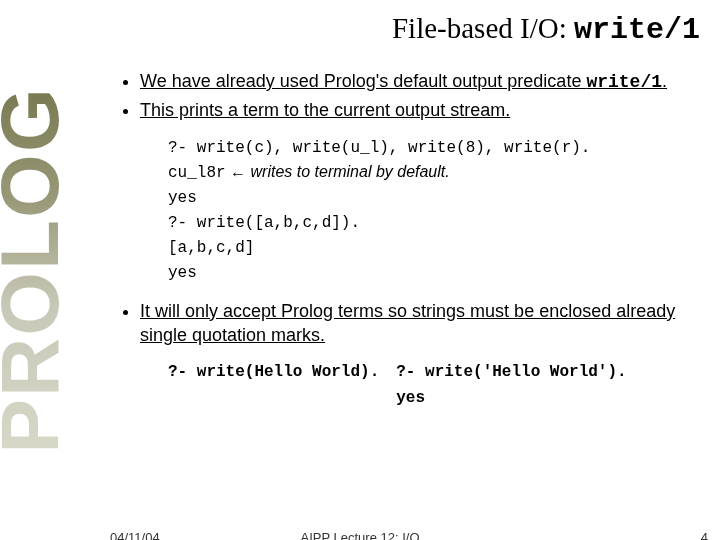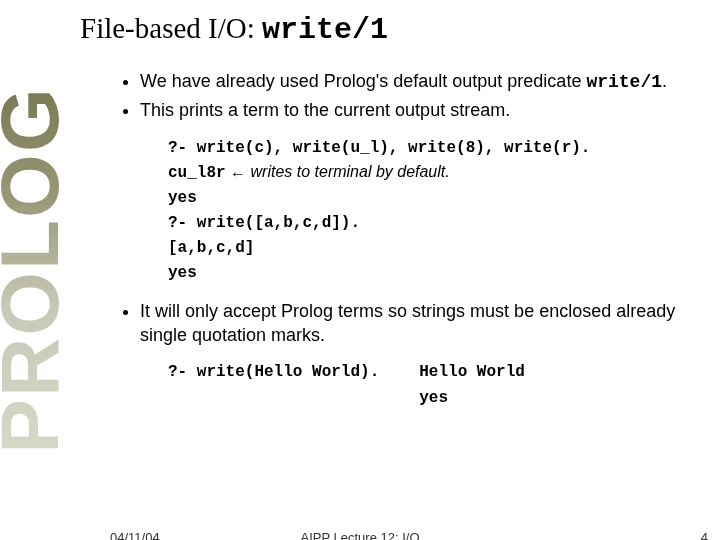--- a/index.html
+++ b/index.html
@@ -35,53 +35,54 @@
   }
   .content {
     position: absolute;
     left: 60px;
     top: 0;
     width: 660px;
     height: 540px;
     padding: 8px 20px 0 20px;
   }
   .title {
-    text-align: left;
+    text-align: right;
     font-size: 29px;
     font-family: "Times New Roman", serif;
     margin-bottom: 22px;
     margin-top: 4px;
   }
   .title .mono { font-family: "Courier New", monospace; font-size: 30px; }
   ul.main {
     list-style: disc;
     padding-left: 60px;
     margin-bottom: 12px;
   }
   ul.main > li {
     font-size: 18px;
     line-height: 1.35;
     margin-bottom: 4px;
     font-family: Arial, sans-serif;
+    text-decoration: underline;
   }
   .mono { font-family: "Courier New", monospace; font-weight: bold; }
   .codeblock {
     margin-left: 88px;
     margin-top: 8px;
     margin-bottom: 14px;
     font-size: 16px;
     line-height: 1.5;
   }
-  .codeblock .mono { font-weight: bold; }
+  .codeblock .mono { font-weight: normal; }
   .codeblock .note { font-family: Arial, sans-serif; font-weight: normal; font-style: italic; }
   .two-col {
     display: flex;
     margin-left: 88px;
     margin-top: 8px;
-    gap: 40px;
+    gap: 17px;
   }
   .col {
     font-size: 16px;
     line-height: 1.55;
   }
   .col .mono { font-weight: bold; }
   .footer {
     position: absolute;
     bottom: 10px;
     left: 0;
@@ -134,21 +135,21 @@
     <li>
       <span>It will only accept Prolog terms so strings must be enclosed already single quotation marks.</span>
     </li>
   </ul>
 
   <div class="two-col">
     <div class="col">
       <div><span class="mono">?- write(Hello World).</span></div>
     </div>
     <div class="col">
-      <div><span class="mono">Hello World</span></div>
+      <div><span class="mono">?- write('Hello World').</span></div>
       <div><span class="mono">yes</span></div>
     </div>
   </div>
 
 </div>
 
 <div class="footer">
   <span class="footer-date">04/11/04</span>
   <span class="footer-center">AIPP Lecture 12: I/O</span>
   <span class="footer-page">4</span>

